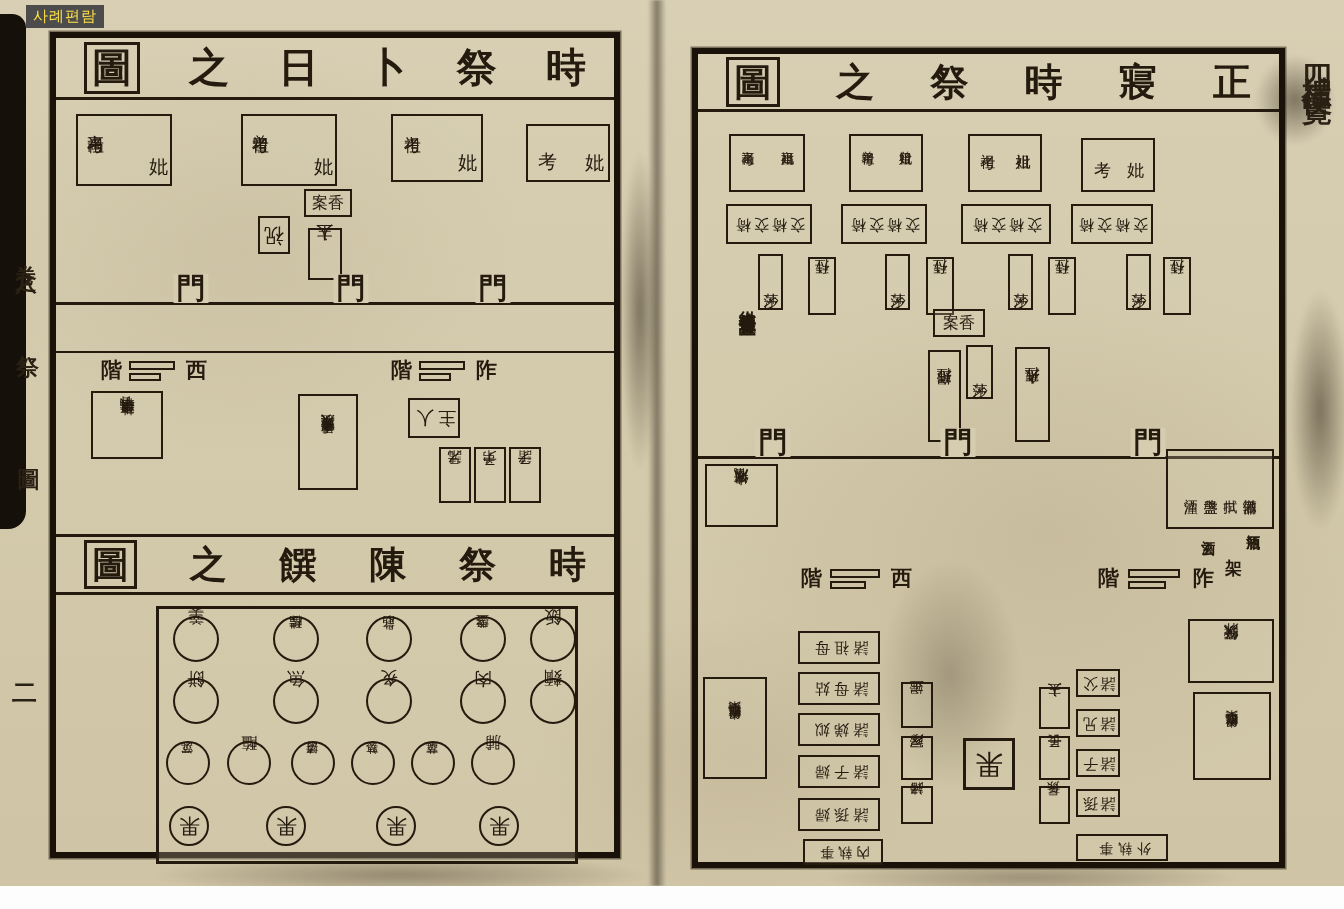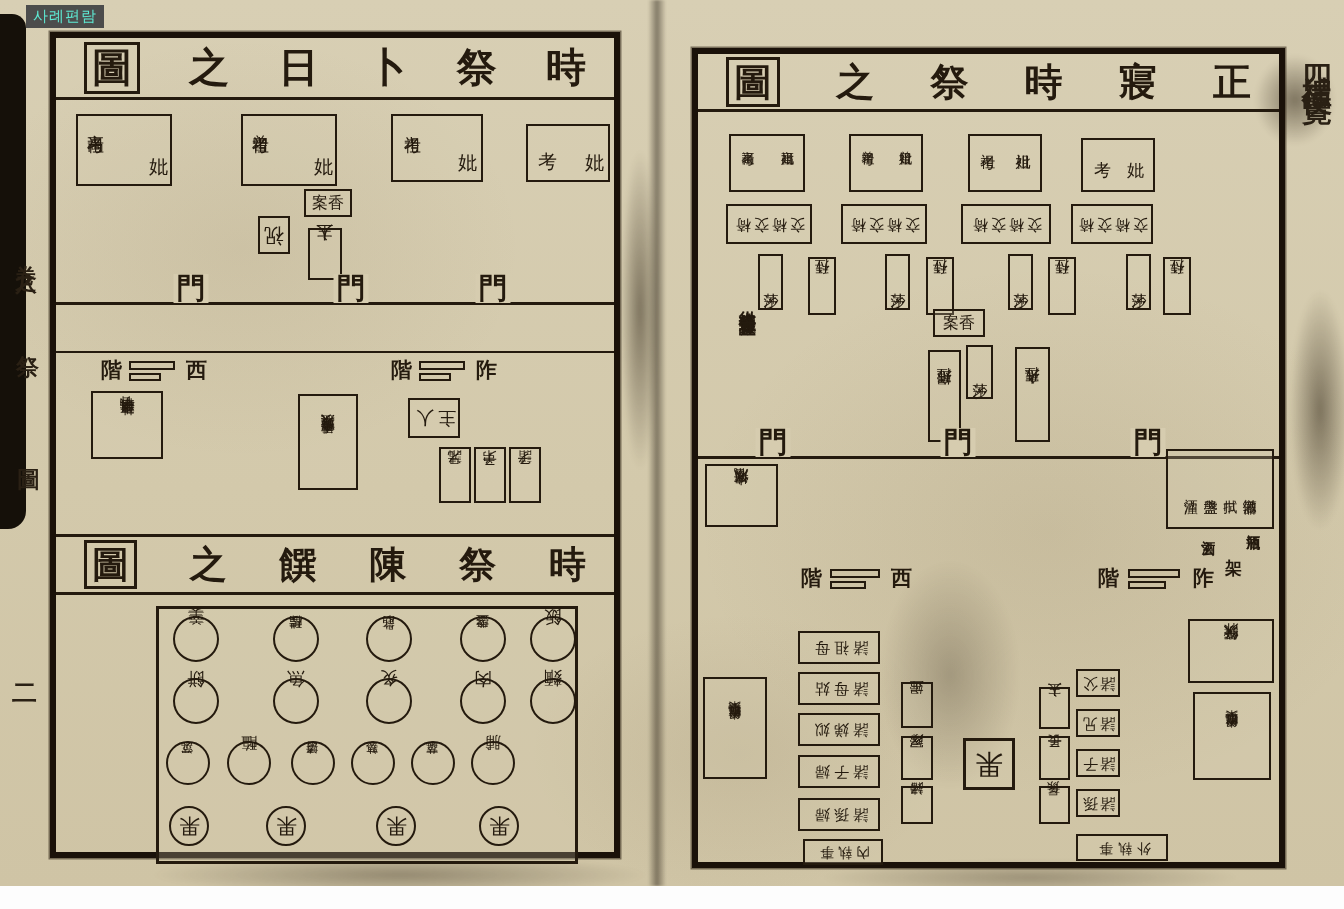--- a/index.html
+++ b/index.html
@@ -26,21 +26,21 @@
   .rot{transform:rotate(180deg)}
   .rtl{direction:rtl;unicode-bidi:bidi-override}
   .circle{position:absolute;border:2.5px solid #241a0e;border-radius:50%;
     display:flex;align-items:center;justify-content:center;transform:translate(-50%,-50%)}
   .gate{position:absolute;background:#d6ccaf;padding:0 3px;font-size:29px;font-weight:bold;
     transform:translateX(-50%);line-height:1;z-index:3}
   .hline{position:absolute;background:#241a0e;height:2.5px;z-index:1}
   .steps{position:absolute}
   .steps i{display:block;border:2.2px solid #241a0e;margin-top:3px}
   .mtxt{position:absolute;writing-mode:vertical-rl;letter-spacing:4px;font-weight:bold;color:#2a2014}
-  .badge{position:absolute;left:26px;top:5px;background:#4c4c4c;color:#5eead4;
+  .badge{position:absolute;left:26px;top:5px;background:#4c4c4c;color:#fde047;
     font-family:"Liberation Sans","DejaVu Sans",sans-serif;font-size:15px;padding:2px 7px;letter-spacing:1px;z-index:20}
   .blob{position:absolute;background:radial-gradient(closest-side,rgba(40,30,16,.5),rgba(40,30,16,0));filter:blur(2px)}
   .solid{position:absolute;background:#151009}
   .gutter{position:absolute;left:648px;top:0;width:18px;height:886px;
     background:linear-gradient(90deg,rgba(30,22,12,0),rgba(30,22,12,.45) 50%,rgba(30,22,12,0));filter:blur(1px)}
   .whitestrip{position:absolute;left:0;top:886px;width:1344px;height:23px;background:#fdfdfd}
 </style>
 </head>
 <body>
 

